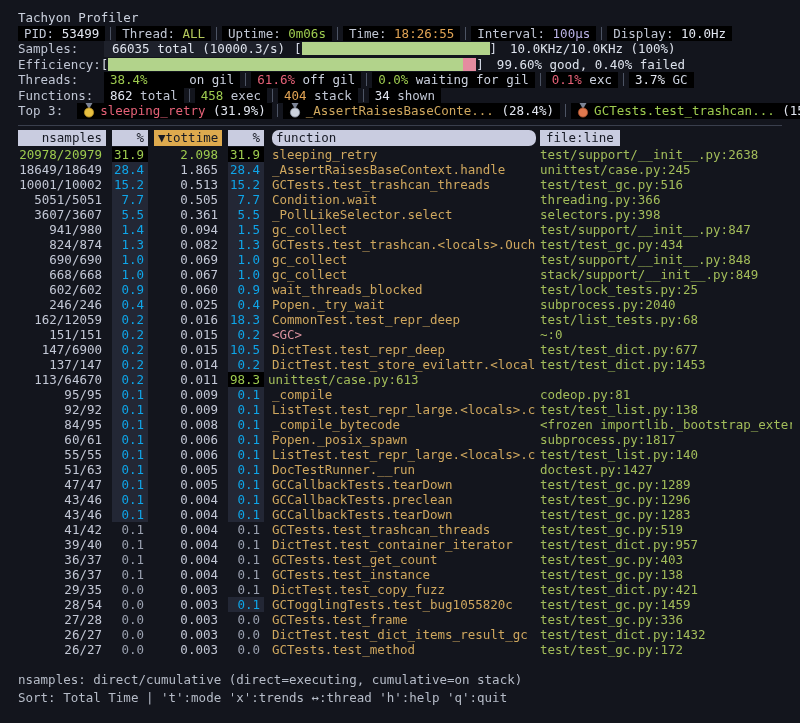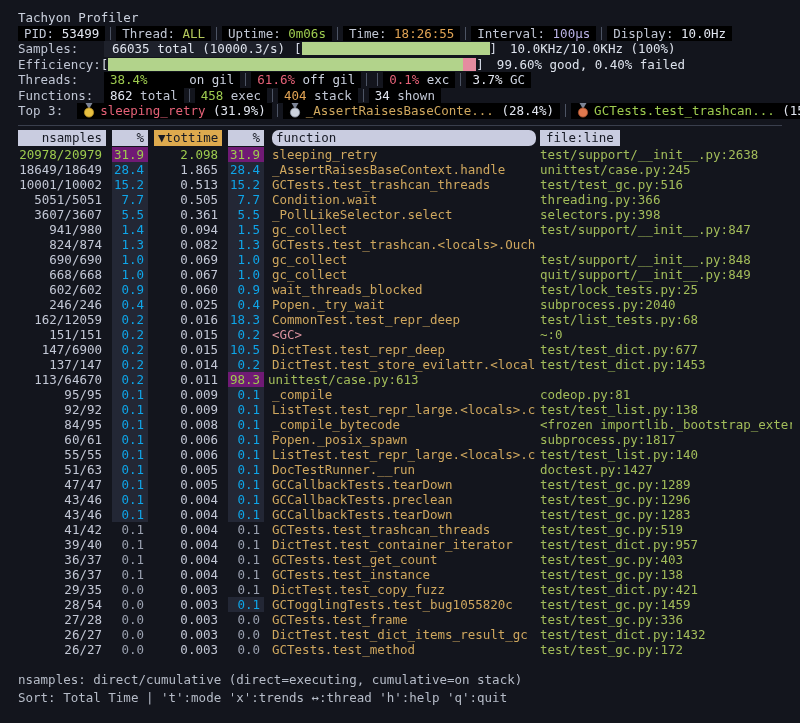--- a/index.html
+++ b/index.html
@@ -35,21 +35,21 @@
   .hcell{display:block;background:#c9cce0;color:#171a24;padding:0 4px;box-sizing:border-box;}
   .hnum{text-align:right;}
   .hgap{margin-left:6px;}
   .hsort{background:#deaa4e;}
   .hfn{margin-left:8px;border-radius:7px;}
   .hfile-wrap{padding-left:4px;}
   .hfile{display:inline-block;background:#c9cce0;color:#171a24;padding:0 6px;}
   .c-n{color:#c3c8d6;padding-right:4px;}
   .c-t{color:#c3c8d6;padding-right:4px;}
   .pcw{display:block;margin-left:6px;padding-right:4px;text-align:right;}
-  .pc.g{color:#9ecb4f;background:#701a75;}
+  .pc.g{color:#9ecb4f;background:#000000;}
   .pc.r{color:#0ea5e9;background:#232735;}
   .pc.d{color:#9aa1b0;}
   .c-f{color:#cfa75e;padding-left:8px;overflow:hidden;white-space:nowrap;}
   .c-f.pinkfn{color:#d9919d;}
   .c-fl{color:#a3bd5a;padding-left:4px;overflow:hidden;white-space:nowrap;}
   .trow.first .c-n,.trow.first .c-t{color:#9ecb4f;}
   .footer{margin-top:14px;color:#b6bcc8;}
   .footer .hline{height:18px;}
   .rtext{margin-left:13px;color:#dde2ec;}
 </style>
@@ -92,20 +92,21 @@
     <span class="bracket">]</span>
     <span class="rtext">99.60% good, 0.40% failed</span>
   </div>
 
   <div class="hline">
     <span class="lbl" style="width:72px;">Threads:</span>
     <span class="seg" style="margin-left:14px;gap:34px;"><span class="v-green">38.4%</span><span> on gil</span></span>
     <span class="pipe-sep"></span>
     <span class="seg"><span class="v-pink">61.6%</span><span> off gil</span></span>
     <span class="pipe-sep"></span>
+    <span class="seg"><span class="v-green">0.0%</span><span> waiting for gil</span></span>
     <span class="pipe-sep"></span>
     <span class="seg"><span class="v-pink">0.1%</span><span> exc</span></span>
     <span class="pipe-sep"></span>
     <span class="seg"><span class="v-white">3.7%</span><span> GC</span></span>
   </div>
 
   <div class="hline">
     <span class="lbl" style="width:72px;">Functions:</span>
     <span class="seg" style="margin-left:14px;"><span class="v-white">862</span><span class="lbl"> total</span></span>
     <span class="pipe-sep"></span>
@@ -246,20 +247,21 @@
     <div class="trow">
       <span class="c-n num">824/874</span>
       <span class="c-p1">
           <span class="pcw pc r">1.3</span>
         </span>
       <span class="c-t num">0.082</span>
       <span class="c-p2">
           <span class="pcw pc r">1.3</span>
         </span>
       <span class="c-f">GCTests.test_trashcan.&lt;locals&gt;.Ouch....</span>
+      <span class="c-fl">test/test_gc.py:434</span>
     </div>
 
     <div class="trow">
       <span class="c-n num">690/690</span>
       <span class="c-p1">
           <span class="pcw pc r">1.0</span>
         </span>
       <span class="c-t num">0.069</span>
       <span class="c-p2">
           <span class="pcw pc r">1.0</span>
@@ -271,21 +273,21 @@
     <div class="trow">
       <span class="c-n num">668/668</span>
       <span class="c-p1">
           <span class="pcw pc r">1.0</span>
         </span>
       <span class="c-t num">0.067</span>
       <span class="c-p2">
           <span class="pcw pc r">1.0</span>
         </span>
       <span class="c-f">gc_collect</span>
-      <span class="c-fl">quit/support/__init__.py:849</span>
+      <span class="c-fl">stack/support/__init__.py:849</span>
     </div>
 
     <div class="trow">
       <span class="c-n num">602/602</span>
       <span class="c-p1">
           <span class="pcw pc r">0.9</span>
         </span>
       <span class="c-t num">0.060</span>
       <span class="c-p2">
           <span class="pcw pc r">0.9</span>

